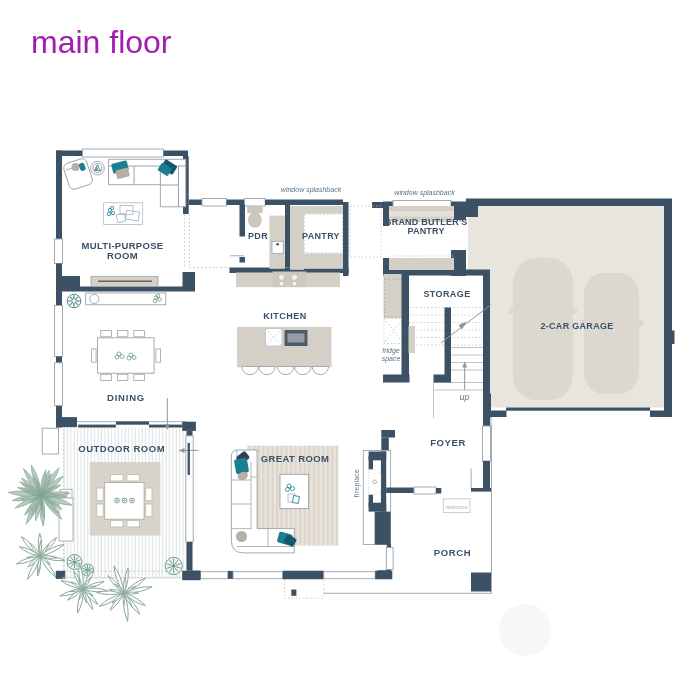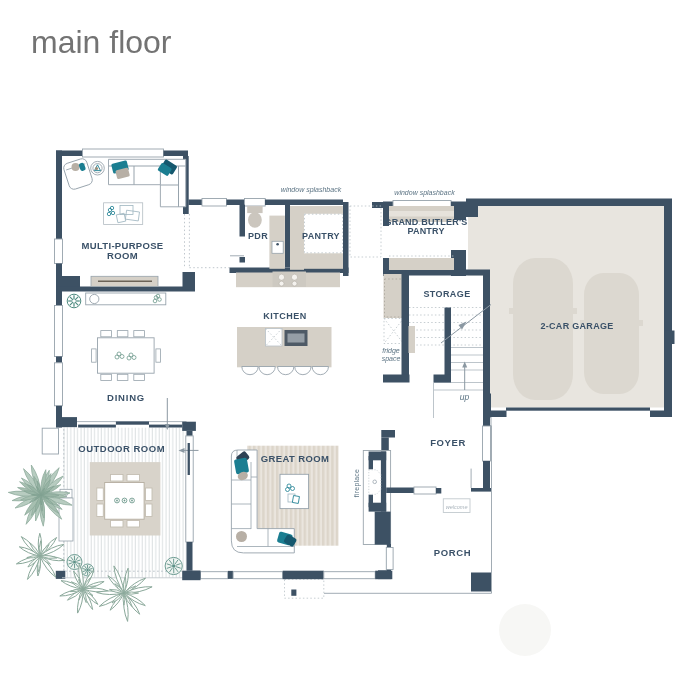--- a/index.html
+++ b/index.html
@@ -1,16 +1,16 @@
 <!DOCTYPE html>
 <html><head><meta charset="utf-8">
 <style>
 html,body{margin:0;padding:0;width:700px;height:680px;background:#fff;overflow:hidden}
 *{font-family:"Liberation Sans",sans-serif}
-#title{position:absolute;left:31px;top:24px;font-size:32px;color:#737373;letter-spacing:0px;font-weight:normal}
+#title{position:absolute;left:31px;top:24px;font-size:32px;color:#a21caf;letter-spacing:0px;font-weight:normal}
 </style></head>
 <body>
 <div id="title">main floor</div>
 <svg width="700" height="680" viewBox="0 0 700 680" style="position:absolute;left:0;top:0" font-family="Liberation Sans, sans-serif">
 <defs>
 <pattern id="deck" width="3.4" height="8" patternUnits="userSpaceOnUse">
 <rect width="3.4" height="8" fill="#ffffff"></rect>
         <rect x="2.3" width="1.1" height="8" fill="#dfe3e4"></rect>
 </pattern>
 <pattern id="grug" width="4.6" height="8" patternUnits="userSpaceOnUse">

